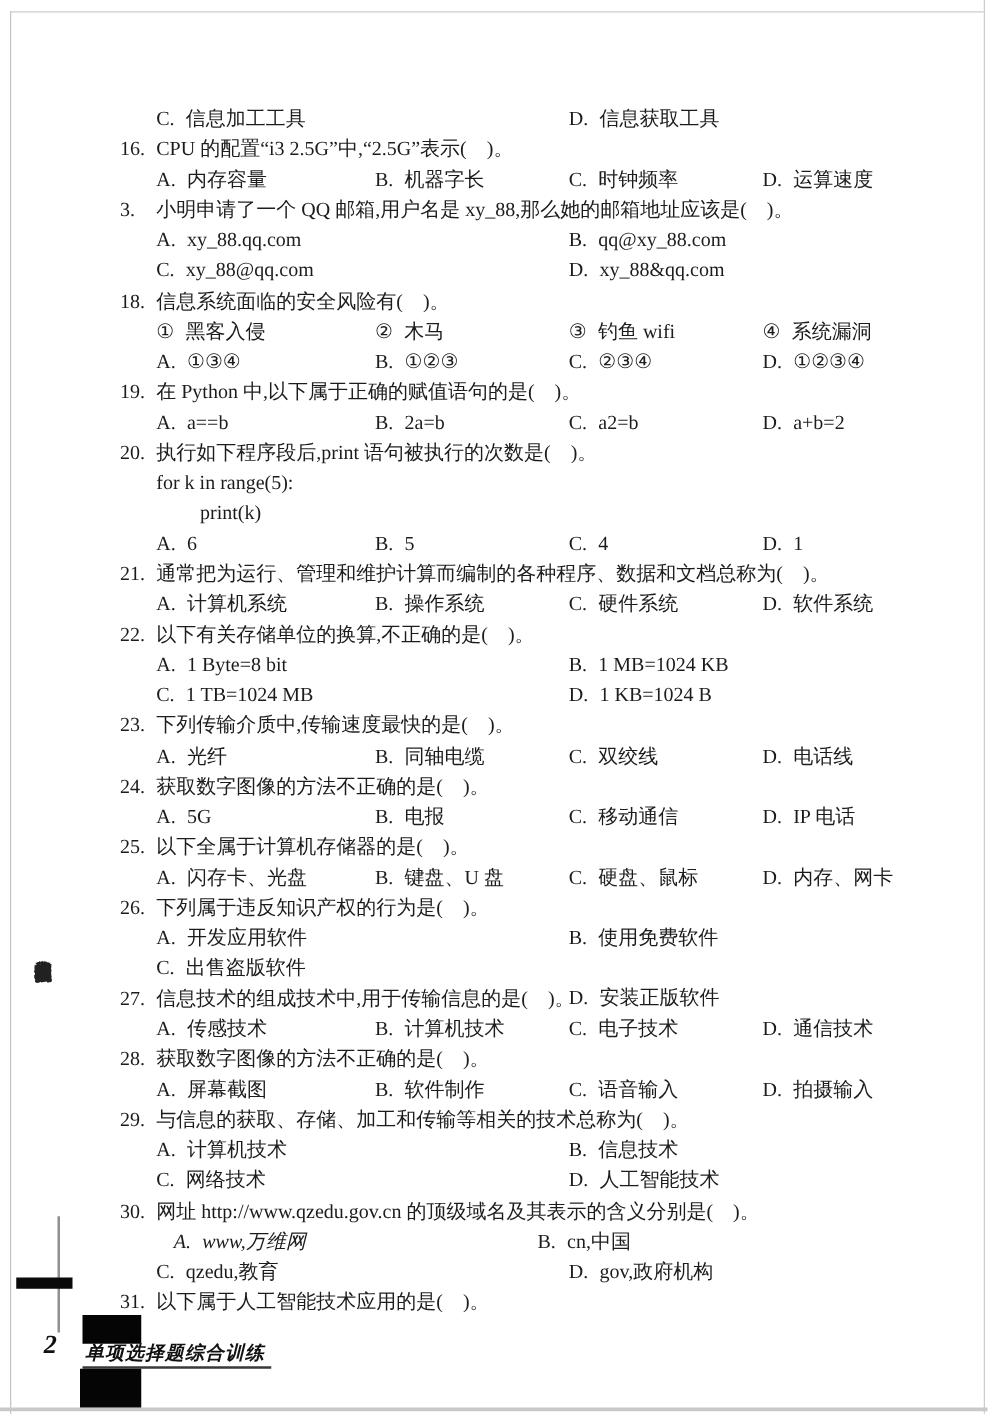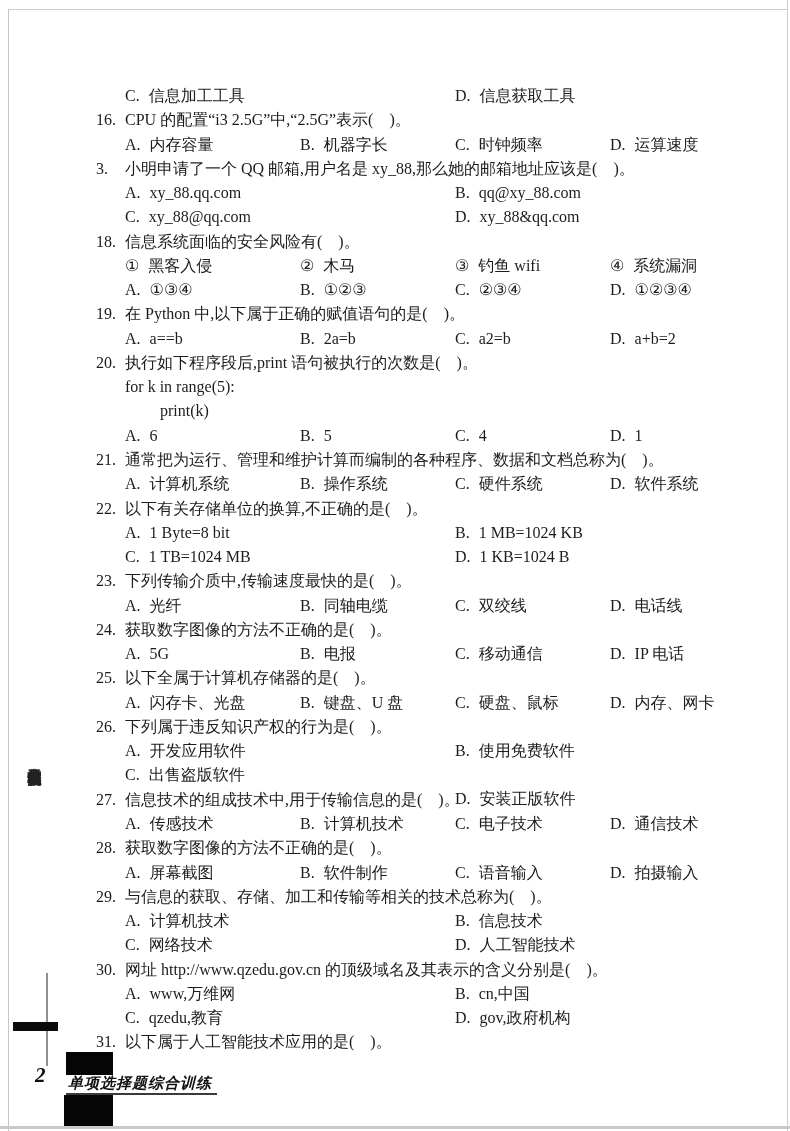--- a/index.html
+++ b/index.html
@@ -88,21 +88,21 @@
     <div class="row"><span class="cell" style="left: 125px;"><span class="olabel">A.</span><span>开发应用软件</span></span><span class="cell" style="left: 455px;"><span class="olabel">B.</span><span>使用免费软件</span></span></div>
     <div class="row"><span class="cell" style="left: 125px;"><span class="olabel">C.</span><span>出售盗版软件</span></span><span class="cell" style="left: 455px; margin-top: 24px;"><span class="olabel">D.</span><span>安装正版软件</span></span></div>
     <div class="row"><span class="num">27.</span><span class="qtext">信息技术的组成技术中,用于传输信息的是(    )。</span></div>
     <div class="row"><span class="cell" style="left: 125px;"><span class="olabel">A.</span><span>传感技术</span></span><span class="cell" style="left: 300px;"><span class="olabel">B.</span><span>计算机技术</span></span><span class="cell" style="left: 455px;"><span class="olabel">C.</span><span>电子技术</span></span><span class="cell" style="left: 610px;"><span class="olabel">D.</span><span>通信技术</span></span></div>
     <div class="row"><span class="num">28.</span><span class="qtext">获取数字图像的方法不正确的是(    )。</span></div>
     <div class="row"><span class="cell" style="left: 125px;"><span class="olabel">A.</span><span>屏幕截图</span></span><span class="cell" style="left: 300px;"><span class="olabel">B.</span><span>软件制作</span></span><span class="cell" style="left: 455px;"><span class="olabel">C.</span><span>语音输入</span></span><span class="cell" style="left: 610px;"><span class="olabel">D.</span><span>拍摄输入</span></span></div>
     <div class="row"><span class="num">29.</span><span class="qtext">与信息的获取、存储、加工和传输等相关的技术总称为(    )。</span></div>
     <div class="row"><span class="cell" style="left: 125px;"><span class="olabel">A.</span><span>计算机技术</span></span><span class="cell" style="left: 455px;"><span class="olabel">B.</span><span>信息技术</span></span></div>
     <div class="row"><span class="cell" style="left: 125px;"><span class="olabel">C.</span><span>网络技术</span></span><span class="cell" style="left: 455px;"><span class="olabel">D.</span><span>人工智能技术</span></span></div>
     <div class="row"><span class="num">30.</span><span class="qtext">网址 http://www.qzedu.gov.cn 的顶级域名及其表示的含义分别是(    )。</span></div>
-    <div class="row"><span class="cell" style="left: 125px;"><span class="olabel">A.</span><span>www,万维网</span></span><span class="cell" style="left: 455px;"><span class="olabel">B.</span><span>cn,中国</span></span></div>
+    <div class="row"><span class="cell" style="left: 139px; font-style: italic;"><span class="olabel">A.</span><span>www,万维网</span></span><span class="cell" style="left: 430px;"><span class="olabel">B.</span><span>cn,中国</span></span></div>
     <div class="row"><span class="cell" style="left: 125px;"><span class="olabel">C.</span><span>qzedu,教育</span></span><span class="cell" style="left: 455px;"><span class="olabel">D.</span><span>gov,政府机构</span></span></div>
     <div class="row"><span class="num">31.</span><span class="qtext">以下属于人工智能技术应用的是(    )。</span></div>
   </div>
 
 <div class="sidebar-title">信息技术学业水平考试综合模拟测验</div>
 <div class="sidebar-line"></div>
 <div class="sidebar-bar"></div>
 
 <div class="page-number">2</div>
 <div class="footer-block-top"></div>

